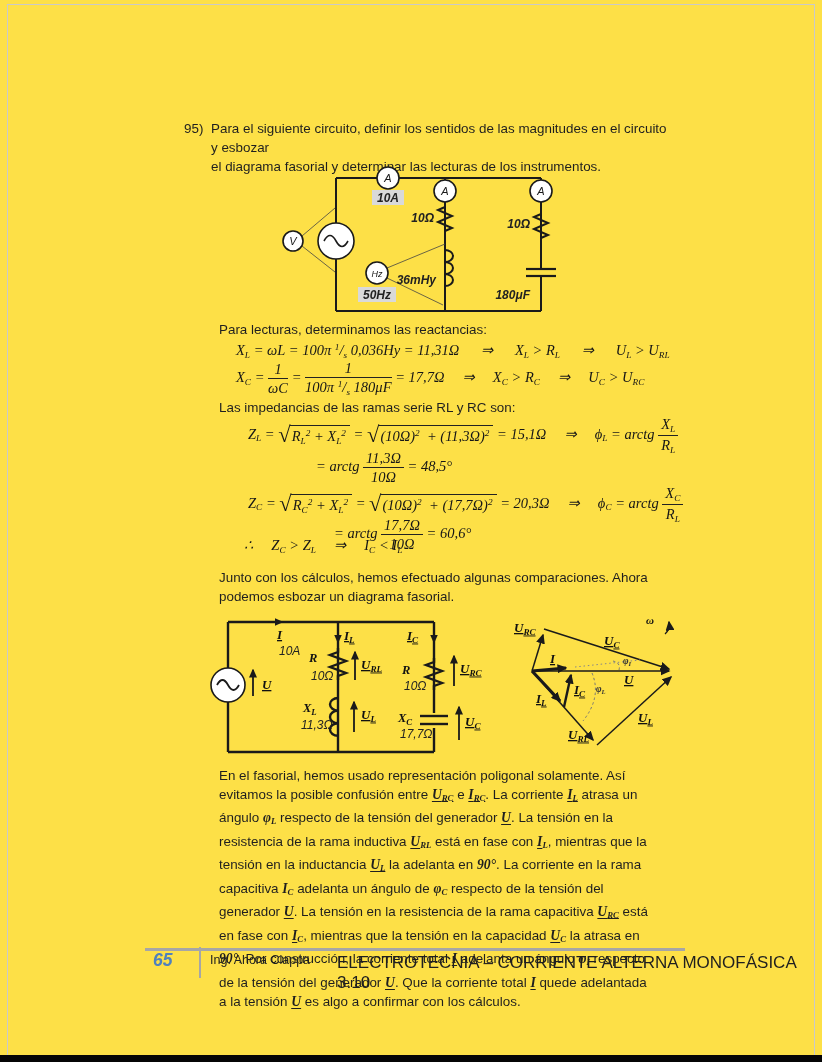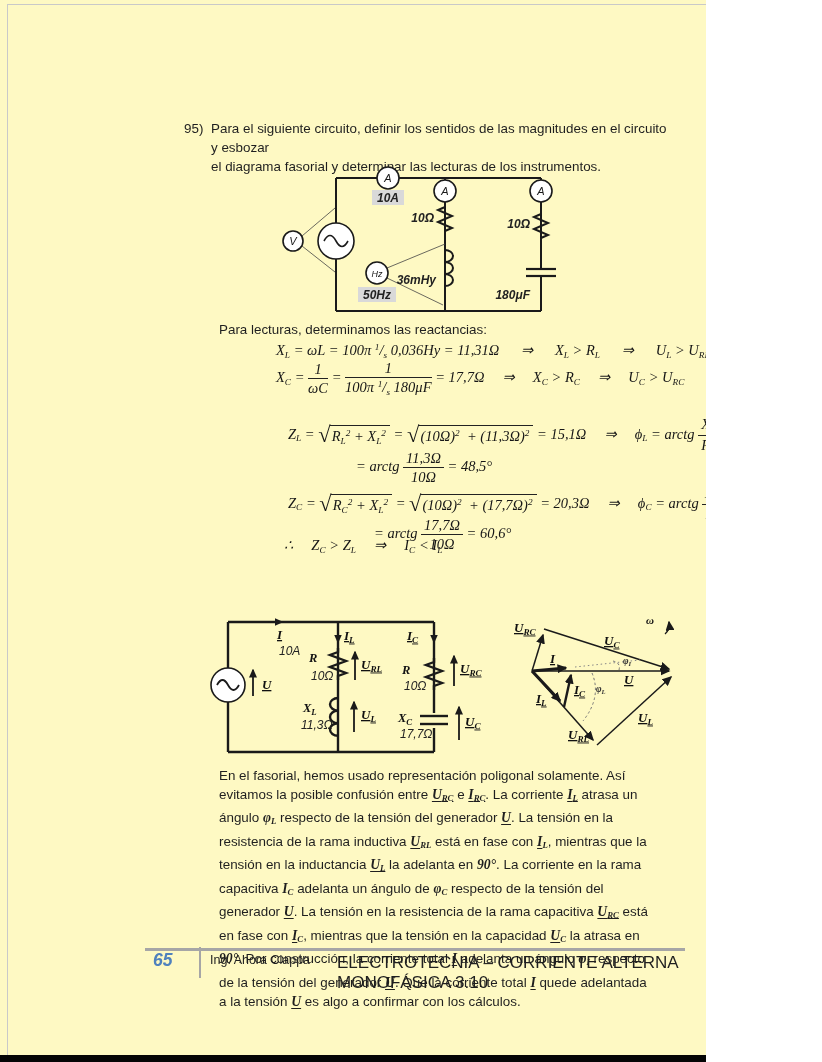--- a/index.html
+++ b/index.html
@@ -1,28 +1,28 @@
 <!DOCTYPE html>
 <html><head>
 <meta charset="utf-8">
 <style>
   html,body{margin:0;padding:0;background:#fff;}
-  .page{position:relative;width:706px;height:1062px;background:#fef9c3;overflow:hidden;
+  .page{position:relative;width:822px;height:1062px;background:#fde047;overflow:hidden;
         font-family:"Liberation Sans",sans-serif;color:#1f1f1f;}
   .frame{position:absolute;left:7px;top:4px;width:806px;height:1050px;border:1px solid #c9c9c9;}
   .bottombar{position:absolute;left:0;bottom:0;width:822px;height:7px;background:#050505;}
 
   .abs{position:absolute;}
   .bodytxt{font-size:13.4px;line-height:19px;}
   .problem{left:184px;top:119px;width:486px;}
   .problem .l1{display:flex;}
   .problem .num{width:27px;flex:0 0 27px;}
   .problem .l2{margin-left:27px;}
 
-  .eq{font-family:"Liberation Serif",serif;font-style:italic;font-size:14.5px;white-space:pre;color:#161616;margin-left:40px;}
+  .eq{font-family:"Liberation Serif",serif;font-style:italic;font-size:14.5px;white-space:pre;color:#161616;}
   .ms{font-size:64%;vertical-align:-0.28em;}
   .mp{font-size:64%;vertical-align:0.55em;}
   .mf{display:inline-block;vertical-align:middle;text-align:center;line-height:1.12;}
   .mf .n{display:block;border-bottom:1.2px solid #222;padding:0 3px 1px;}
   .mf .d{display:block;padding-top:1px;}
   .msqrt{display:inline-flex;align-items:center;vertical-align:middle;}
   .rsign{font-style:normal;font-size:1.55em;line-height:.9;margin-right:-1px;}
   .rbar{border-top:1.3px solid #222;padding:2px 4px 0 2px;}
 
   .para{font-size:13.4px;line-height:19px;text-align:left;}
@@ -131,26 +131,28 @@
     <text class="c1val" x="156" y="56" text-anchor="end">10Ω</text>
     <text class="c1val" x="158" y="118" text-anchor="end">36mHy</text>
     <text class="c1val" x="252" y="62" text-anchor="end">10Ω</text>
     <text class="c1val" x="252" y="133" text-anchor="end">180μF</text>
   </svg>
 
   <div class="abs bodytxt" style="left:219px;top:320px">Para lecturas, determinamos las reactancias:</div>
   <div class="abs eq" style="left:236px;top:342px">X<span class="ms">L</span> = ωL = 100π <span class="mp">1</span>/<span class="ms">s</span> 0,036Hy = 11,31Ω      ⇒      X<span class="ms">L</span> &gt; R<span class="ms">L</span>      ⇒      U<span class="ms">L</span> &gt; U<span class="ms">RL</span></div>
   <div class="abs eq" style="left:236px;top:360px">X<span class="ms">C</span> = <span class="mf"><span class="n">1</span><span class="d">ωC</span></span> = <span class="mf"><span class="n">1</span><span class="d">100π <span class="mp">1</span>/<span class="ms">s</span> 180μF</span></span> = 17,7Ω     ⇒     X<span class="ms">C</span> &gt; R<span class="ms">C</span>     ⇒     U<span class="ms">C</span> &gt; U<span class="ms">RC</span></div>
 
+  <div class="abs bodytxt" style="left:219px;top:398px">Las impedancias de las ramas serie RL y RC son:</div>
   <div class="abs eq" style="left:248px;top:416px">Z<span class="ms">L</span> = <span class="msqrt"><span class="rsign">√</span><span class="rbar">R<span class="ms">L</span><span class="mp">2</span> + X<span class="ms">L</span><span class="mp">2</span></span></span> = <span class="msqrt"><span class="rsign">√</span><span class="rbar">(10Ω)<span class="mp">2</span>  + (11,3Ω)<span class="mp">2</span></span></span> = 15,1Ω     ⇒     ϕ<span class="ms">L</span> = arctg <span class="mf"><span class="n">X<span class="ms">L</span></span><span class="d">R<span class="ms">L</span></span></span></div>
   <div class="abs eq" style="left:316px;top:450px">= arctg <span class="mf"><span class="n">11,3Ω</span><span class="d">10Ω</span></span> = 48,5°</div>
   <div class="abs eq" style="left:248px;top:485px">Z<span class="ms">C</span> = <span class="msqrt"><span class="rsign">√</span><span class="rbar">R<span class="ms">C</span><span class="mp">2</span> + X<span class="ms">L</span><span class="mp">2</span></span></span> = <span class="msqrt"><span class="rsign">√</span><span class="rbar">(10Ω)<span class="mp">2</span>  + (17,7Ω)<span class="mp">2</span></span></span> = 20,3Ω     ⇒     ϕ<span class="ms">C</span> = arctg <span class="mf"><span class="n">X<span class="ms">C</span></span><span class="d">R<span class="ms">L</span></span></span></div>
   <div class="abs eq" style="left:334px;top:517px">= arctg <span class="mf"><span class="n">17,7Ω</span><span class="d">10Ω</span></span> = 60,6°</div>
   <div class="abs eq" style="left:244px;top:537px">∴     Z<span class="ms">C</span> &gt; Z<span class="ms">L</span>     ⇒     I<span class="ms">C</span> &lt; I<span class="ms">L</span></div>
 
+  <div class="abs para" style="left:219px;top:568px;width:436px">Junto con los cálculos, hemos efectuado algunas comparaciones. Ahora podemos esbozar un diagrama fasorial.</div>
 
   <svg class="abs" style="left:208px;top:612px" width="274" height="156" viewBox="0 0 274 156">
     <defs>
       <marker id="ah2" markerWidth="9" markerHeight="8" refX="7.5" refY="4" orient="auto" markerUnits="userSpaceOnUse">
         <path d="M0,0 L9,4 L0,8 z" fill="#1a1a1a"></path>
       </marker>
     </defs>
     <g class="wire" stroke-width="2.4">
       <path d="M20,10 H226"></path>
         <path d="M20,140 H226"></path>

